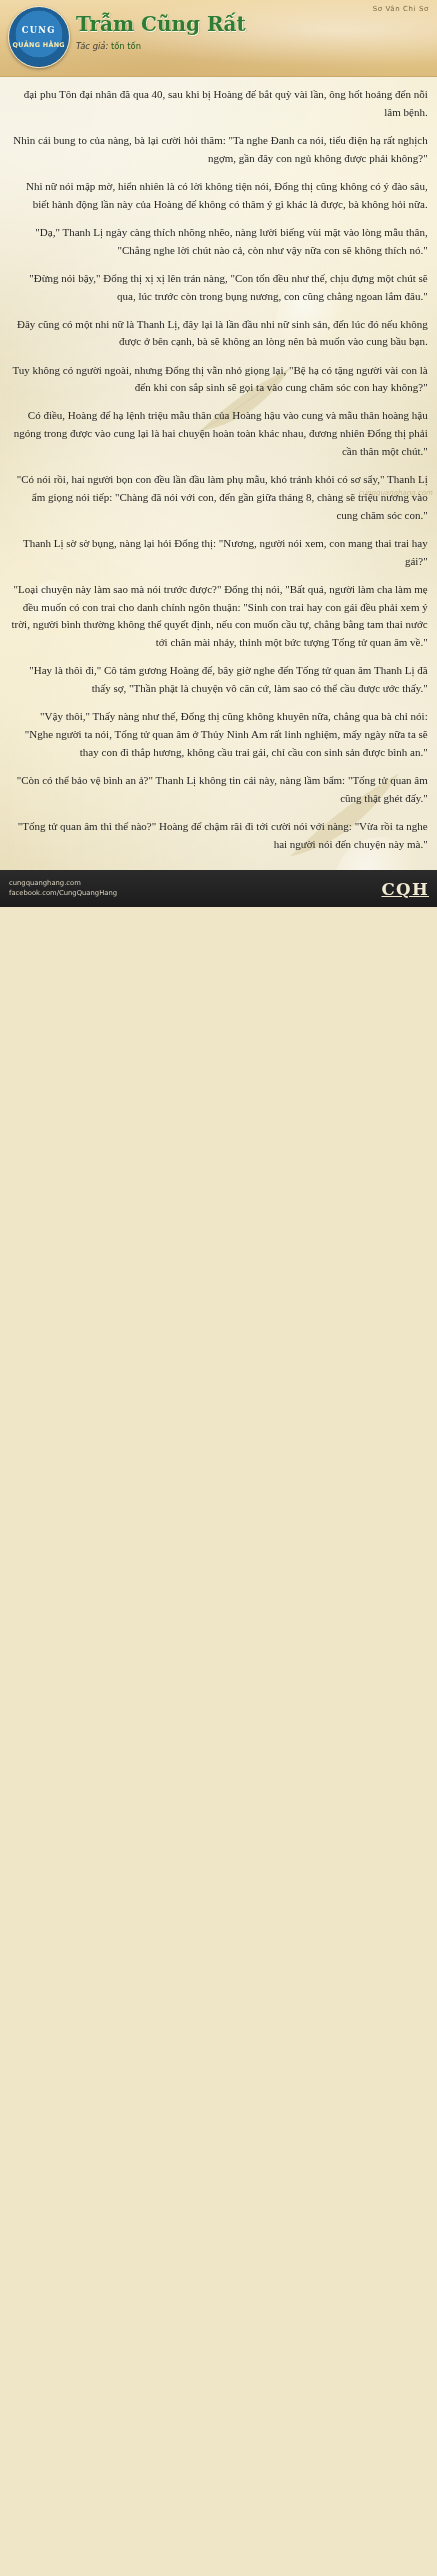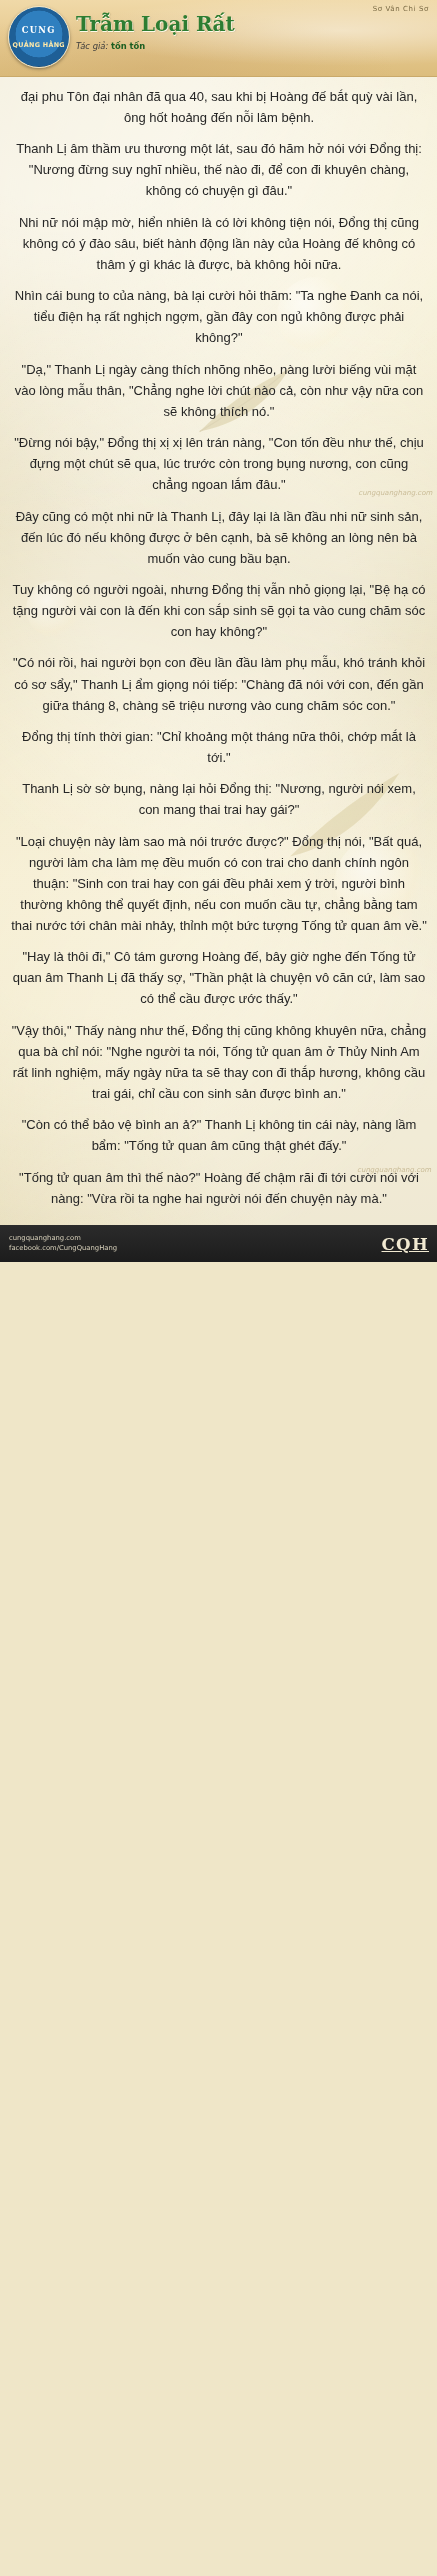--- a/index.html
+++ b/index.html
@@ -86,35 +86,35 @@
     text-shadow: 0.6px 0.6px 0 #fffbe8, 1.3px 1.3px 1.3px rgba(0,0,0,.18);
     margin-top: 1.3px;
   }
   .story-title .line2 { display:block; padding-left: 39px; }
   .author-line {
     margin-top: 5.2px;
     font-size: 8.4px;
     color: #3b3b3b;
     font-style: italic;
   }
-  .author-line .author-name { color:#1b5e20; font-weight:bold; font-style:normal;text-align:right; }
+  .author-line .author-name { color:#1b5e20; font-weight:normal; font-style:normal;text-align:right; }
 
   
   .content {
     position: relative;
     z-index: 2;
     padding: 9px 10.3px 6.4px 10.3px;
   }
   p.para {
-    font-size: 13px;
+    font-size: 11px;
     line-height: 1.62;
     margin: 0 0 10.3px 0;
     color: #262626;
-    text-align: center;
-    font-family: Liberation Sans, sans-serif;
+    text-align: right;
+    font-family: Liberation Serif, serif;
   }
   .wm-float {
     position:absolute;
     color: rgba(170,150,100,.55);
     font-size: 7px;
     font-style: italic;
     z-index: 2;
     pointer-events:none;
   }
 
@@ -167,44 +167,43 @@
   <div class="banner-figure"></div>
 
   <div class="logo">
     <div class="logo-top">CUNG</div>
     <div class="logo-bot">QUẢNG HẰNG</div>
   </div>
 
   <div class="title-wrap">
     <div class="site-label">Sơ Vân Chi Sơ</div>
     <div class="story-title">
-      <span>Trẫm Loại Rất</span>
+      <span>Trẫm Cũng Rất</span>
     </div>
     <div class="author-line">
       <span>Tác giả:</span>
       <span class="author-name">tốn tốn</span>
     </div>
   </div>
 </div>
 
 <div class="wm-float" style="right:5.2px; top:489px;">cungquanghang.com</div>
 <div class="wm-float" style="right:6.4px; top:1166px;">cungquanghang.com</div>
 <div class="wm-float" style="right:9px; top:1839px;">đăng tại cungquanghang.com</div>
 
 <div class="content">
   <p class="para">đại phu Tôn đại nhân đã qua 40, sau khi bị Hoàng đế bắt quỳ vài lần, ông hốt hoảng đến nỗi lâm bệnh.</p>
-  <p class="para">Thanh Lị âm thầm ưu thương một lát, sau đó hăm hở nói với Đổng thị: "Nương đừng suy nghĩ nhiều, thế nào đi, để con đi khuyên chàng, không có chuyện gì đâu."</p>
+  <p class="para">Nhìn cái bung to của nàng, bà lại cười hỏi thăm: "Ta nghe Đanh ca nói, tiểu điện hạ rất nghịch ngợm, gần đây con ngủ không được phải không?"</p>
   <p class="para">Nhi nữ nói mập mờ, hiển nhiên là có lời không tiện nói, Đổng thị cũng không có ý đào sâu, biết hành động lần này của Hoàng đế không có thâm ý gì khác là được, bà không hỏi nữa.</p>
-  <p class="para">Nhìn cái bung to của nàng, bà lại cười hỏi thăm: "Ta nghe Đanh ca nói, tiểu điện hạ rất nghịch ngợm, gần đây con ngủ không được phải không?"</p>
   <p class="para">"Dạ," Thanh Lị ngày càng thích nhõng nhẽo, nàng lười biếng vùi mặt vào lòng mẫu thân, "Chẳng nghe lời chút nào cả, còn như vậy nữa con sẽ không thích nó."</p>
   <p class="para">"Đừng nói bậy," Đổng thị xị xị lên trán nàng, "Con tốn đều như thế, chịu đựng một chút sẽ qua, lúc trước còn trong bụng nương, con cũng chẳng ngoan lắm đâu."</p>
   <p class="para">Đây cũng có một nhi nữ là Thanh Lị, đây lại là lần đầu nhi nữ sinh sản, đến lúc đó nếu không được ở bên cạnh, bà sẽ không an lòng nên bà muốn vào cung bầu bạn.</p>
   <p class="para">Tuy không có người ngoài, nhưng Đổng thị vẫn nhỏ giọng lại, "Bệ hạ có tặng người vài con là đến khi con sắp sinh sẽ gọi ta vào cung chăm sóc con hay không?"</p>
+  <p class="para">Có điều, Hoàng đế hạ lệnh triệu mẫu thân của Hoàng hậu vào cung và mẫu thân hoàng hậu ngóng trong được vào cung lại là hai chuyện hoàn toàn khác nhau, đương nhiên Đổng thị phải cần thân một chút."</p>
   <p class="para">"Có nói rồi, hai người bọn con đều lần đầu làm phụ mẫu, khó tránh khỏi có sơ sẩy," Thanh Lị ẩm giọng nói tiếp: "Chàng đã nói với con, đến gần giữa tháng 8, chàng sẽ triệu nương vào cung chăm sóc con."</p>
-  <p class="para">Đổng thị tính thời gian: "Chỉ khoảng một tháng nữa thôi, chớp mắt là tới."</p>
   <p class="para">Thanh Lị sờ sờ bụng, nàng lại hỏi Đổng thị: "Nương, người nói xem, con mang thai trai hay gái?"</p>
   <p class="para">"Loại chuyện này làm sao mà nói trước được?" Đổng thị nói, "Bất quá, người làm cha làm mẹ đều muốn có con trai cho danh chính ngôn thuận: "Sinh con trai hay con gái đều phải xem ý trời, người bình thường không thể quyết định, nếu con muốn cầu tự, chẳng bằng tam thai nước tới chân mài nhảy, thỉnh một bức tượng Tống tử quan âm về."</p>
   <p class="para">"Hay là thôi đi," Cô tám gương Hoàng đế, bây giờ nghe đến Tống tử quan âm Thanh Lị đã thấy sợ, "Thần phật là chuyện vô căn cứ, làm sao có thể cầu được ước thấy."</p>
   <p class="para">"Vậy thôi," Thấy nàng như thế, Đổng thị cũng không khuyên nữa, chẳng qua bà chỉ nói: "Nghe người ta nói, Tống tử quan âm ở Thủy Ninh Am rất linh nghiệm, mấy ngày nữa ta sẽ thay con đi thắp hương, không cầu trai gái, chỉ cầu con sinh sản được bình an."</p>
   <p class="para">"Còn có thể bảo vệ bình an ả?" Thanh Lị không tin cái này, nàng lầm bẩm: "Tống tử quan âm cũng thật ghét đấy."</p>
   <p class="para">"Tống tử quan âm thì thế nào?" Hoàng đế chậm rãi đi tới cười nói với nàng: "Vừa rồi ta nghe hai người nói đến chuyện này mà."</p>
 </div>
 
 <div class="footer">
   <div class="footer-left">

